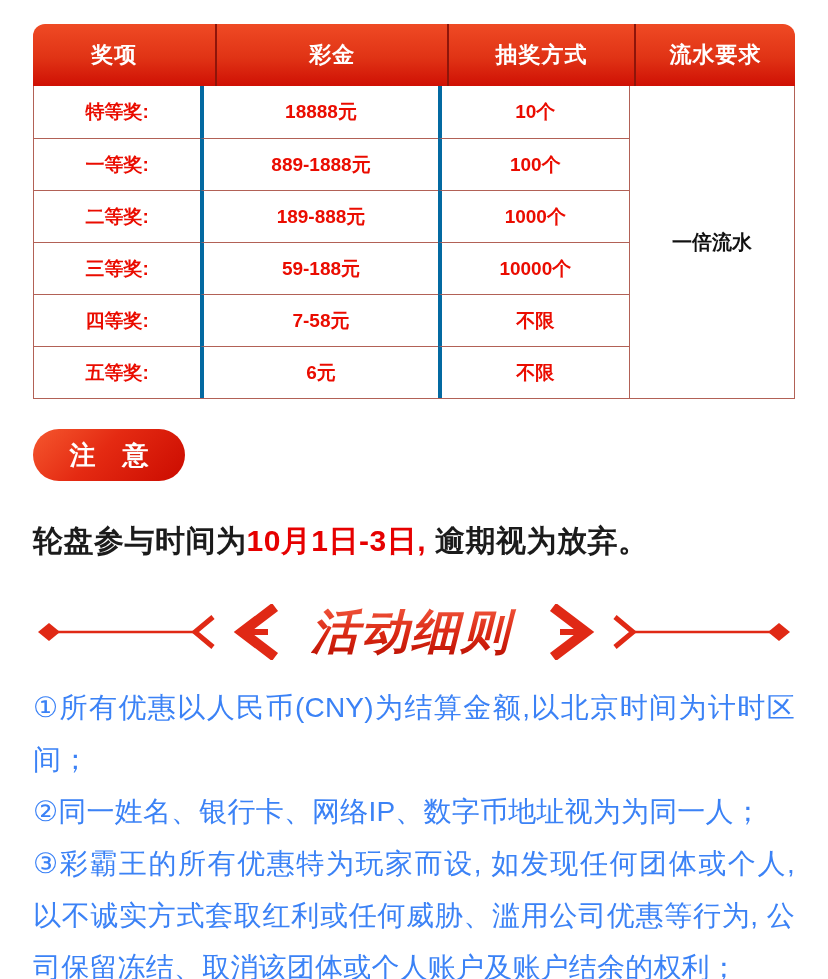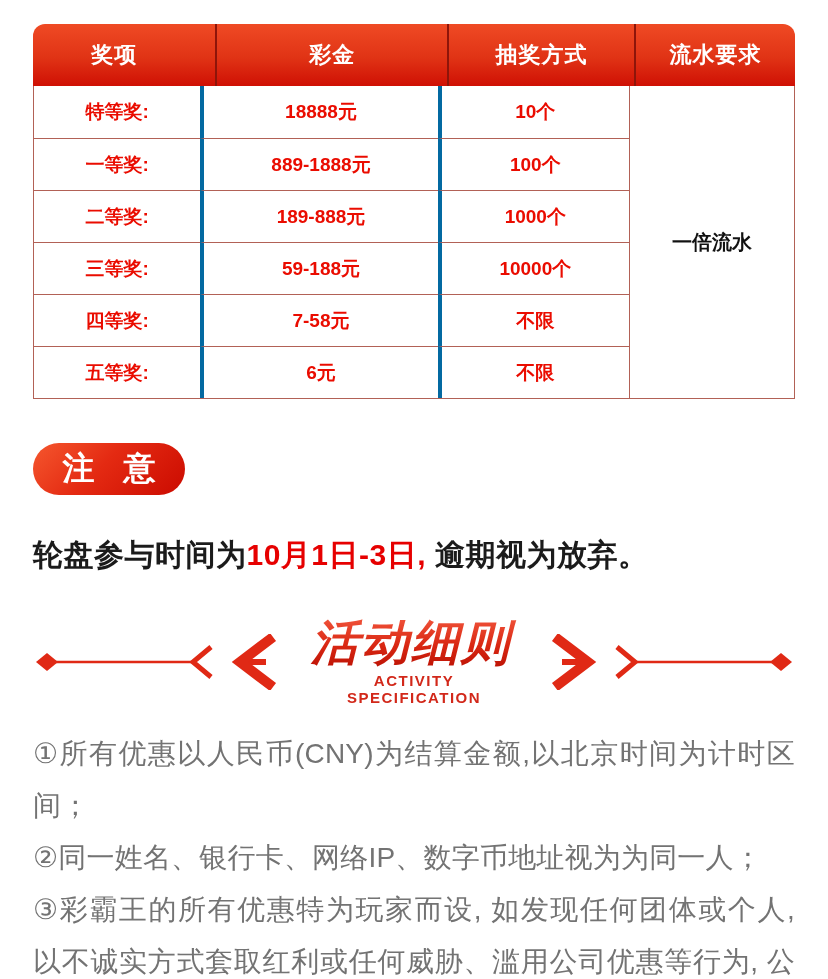--- a/index.html
+++ b/index.html
@@ -50,26 +50,26 @@
   .td-turnover {
     grid-column: 4; grid-row: 1 / span 6;
     display: flex; align-items: center; justify-content: center;
     border-left: 1px solid #b26156;
     font-size: 20px; font-weight: bold; color: #111111;
     background: #ffffff;
   }
 
   
   .notice-badge {
-    margin-top: 44px;
+    margin-top: 30px;
     width: 152px; height: 52px;
     border-radius: 26px;
     background: linear-gradient(135deg, #f5572e 0%, #e42a12 45%, #cb0b00 100%);
     display: flex; align-items: center; justify-content: center;
-    color: #ffffff; font-size: 32px; font-weight: bold;
+    color: #ffffff; font-size: 26px; font-weight: bold;
     letter-spacing: 10px; text-indent: 10px;
   }
   .notice-line {
     margin-top: 40px;
     font-size: 30px; font-weight: bold;
     color: #1b1b1b;
     letter-spacing: 0.5px;
   }
   .notice-line .red { color: #e60000; }
 
@@ -97,21 +97,21 @@
     letter-spacing: 1.5px;
     color: #d2281a;
   }
 
   
   .rules { margin-top: 22px; }
   .rules p {
     margin: 0;
     font-size: 28px;
     line-height: 52px;
-    color: #737373;
+    color: #3b82f6;
     text-align: justify;
     letter-spacing: 0.2px;
   }
 </style>
 </head>
 <body>
 
 <div class="page">
 
   <div class="prize-table">
@@ -159,21 +159,20 @@
   <div class="section-header">
     <svg class="deco left" width="248" height="56" viewBox="0 0 248 56" fill="none">
       <path d="M14 19 L25 28 L14 37 L3 28 Z" fill="#e02915"></path>
       <line x1="20" y1="28" x2="162" y2="28" stroke="#e02915" stroke-width="2.5"></line>
       <path d="M178 13 L160 28 L178 43" stroke="#e02915" stroke-width="5" fill="none"></path>
       <line x1="213" y1="28" x2="233" y2="28" stroke="#e02915" stroke-width="6"></line>
       <path d="M240 3 L207 28 L240 53" stroke="#e02915" stroke-width="10" fill="none"></path>
     </svg>
     <div class="title-block">
       <div class="section-title">活动细则</div>
-      <div class="section-subtitle">ACTIVITY SPECIFICATION</div>
     </div>
     <svg class="deco right" width="248" height="56" viewBox="0 0 248 56" fill="none">
       <path d="M14 19 L25 28 L14 37 L3 28 Z" fill="#e02915"></path>
       <line x1="20" y1="28" x2="162" y2="28" stroke="#e02915" stroke-width="2.5"></line>
       <path d="M178 13 L160 28 L178 43" stroke="#e02915" stroke-width="5" fill="none"></path>
       <line x1="213" y1="28" x2="233" y2="28" stroke="#e02915" stroke-width="6"></line>
       <path d="M240 3 L207 28 L240 53" stroke="#e02915" stroke-width="10" fill="none"></path>
     </svg>
   </div>
 

